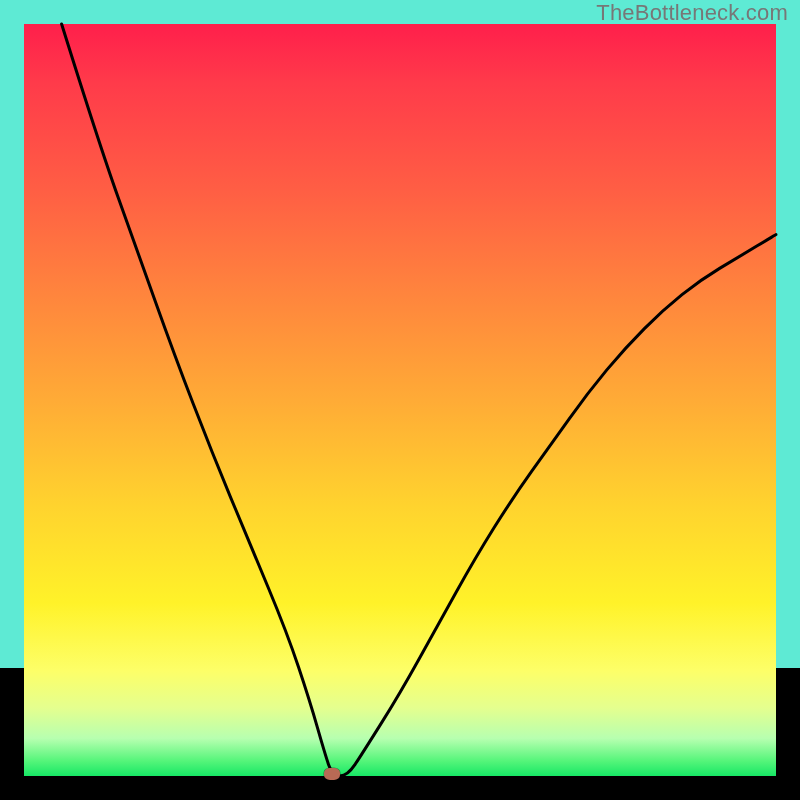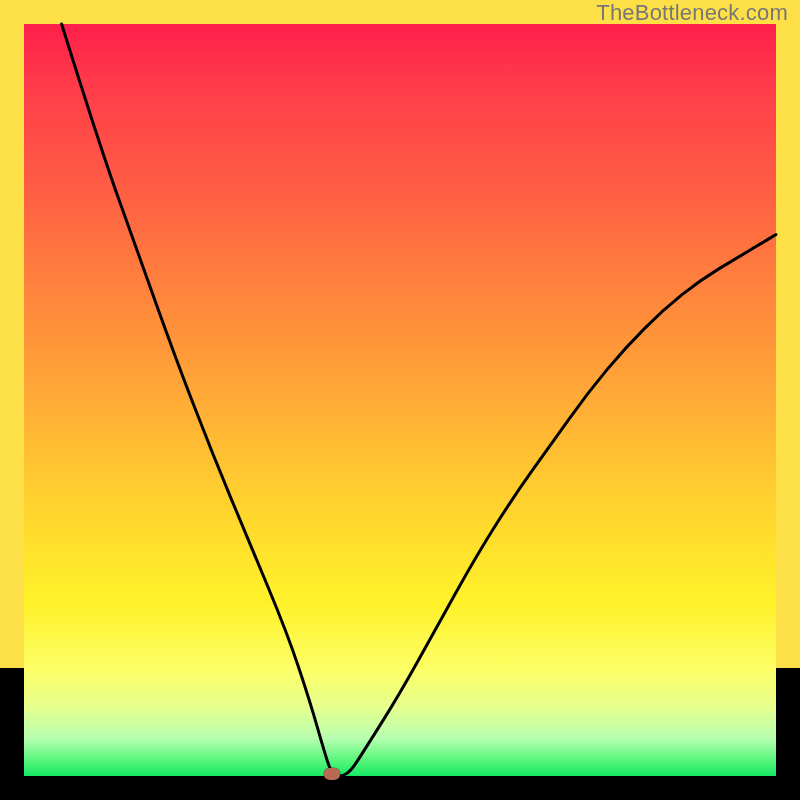--- a/index.html
+++ b/index.html
@@ -8,21 +8,21 @@
     width: 800px;
     height: 800px;
     background: #000;
     overflow: hidden;
     font-family: Arial, Helvetica, sans-serif;
   }
   .outer {
     position: relative;
     width: 800px;
     height: 668px;
-    background: #fde047;
+    background: #5eead4;
   }
   .watermark {
     position: absolute;
     top: 0;
     right: 12px;
     color: #777;
     font-size: 22px;
     font-weight: 500;
     letter-spacing: 0.2px;
     z-index: 10;

